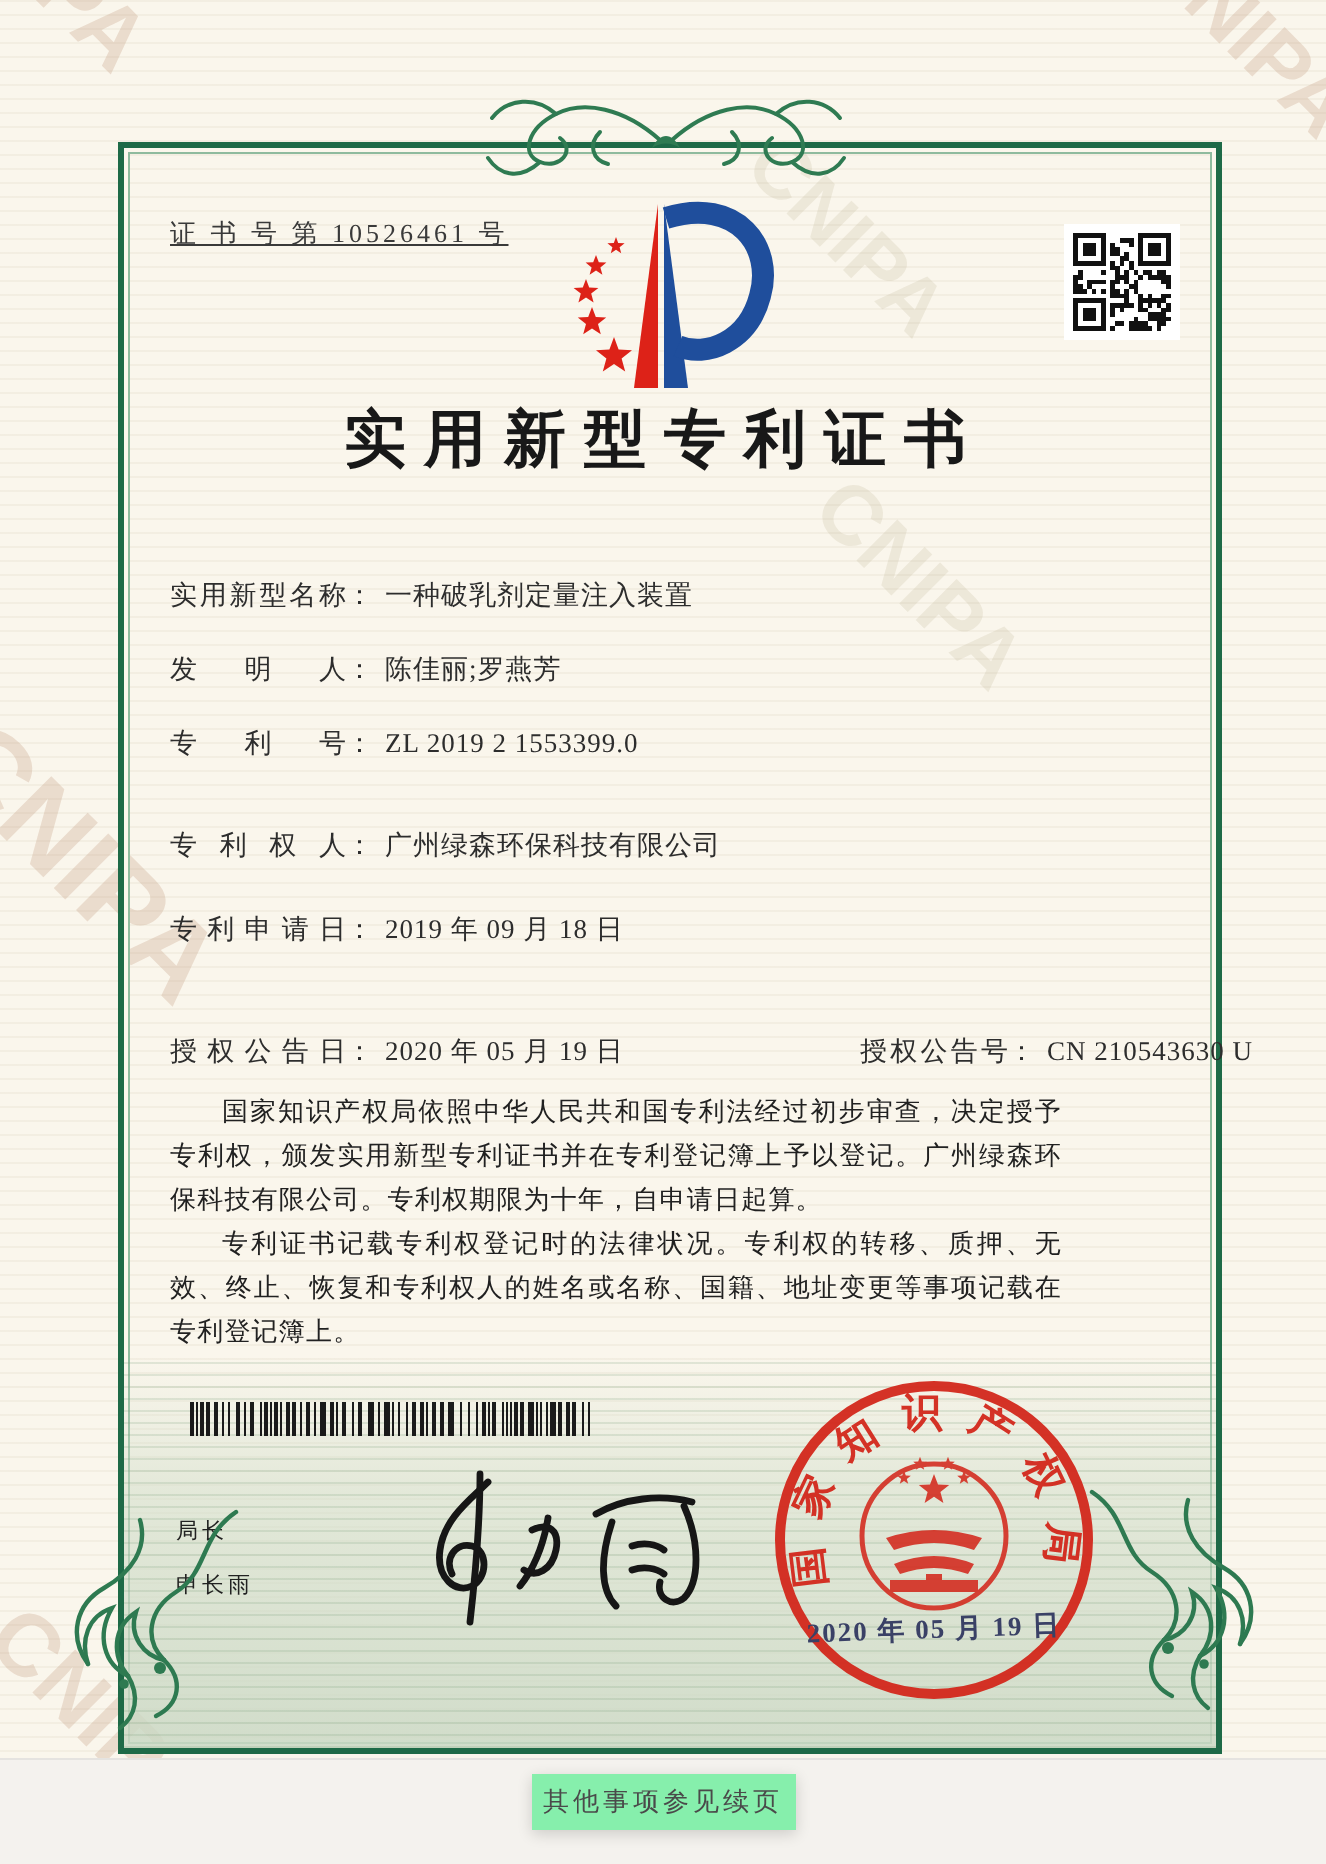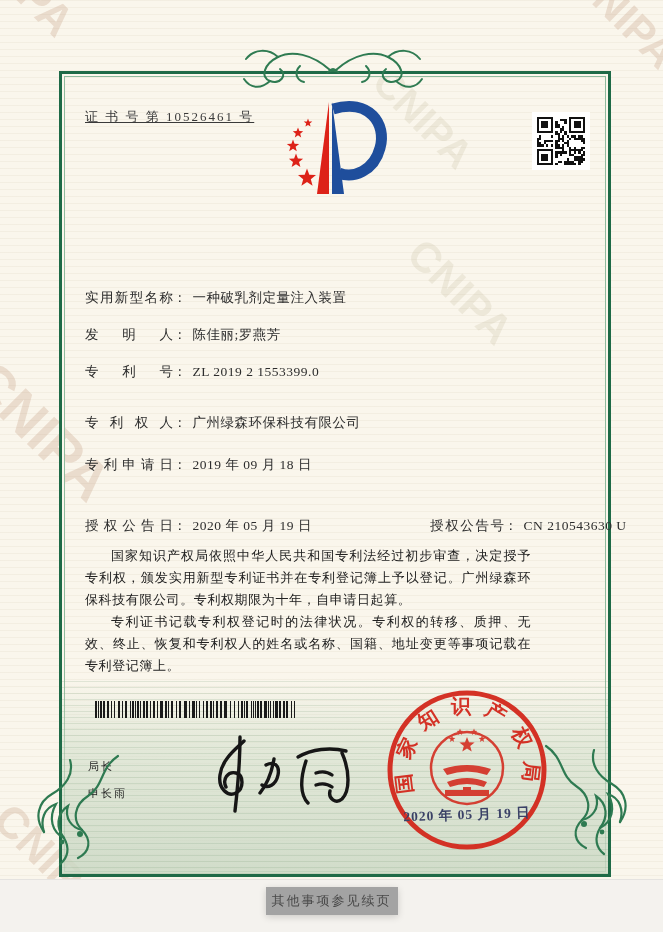--- a/index.html
+++ b/index.html
@@ -59,21 +59,21 @@
   .signature{position:absolute;left:210px;top:733px;width:150px;height:84px;z-index:2;}
   .seal{position:absolute;left:384px;top:687px;width:166px;height:166px;z-index:4;opacity:.95;}
   .seal-date{position:absolute;left:392px;top:806px;width:150px;text-align:center;z-index:5;
              font-size:13.5px;color:#3a4166;letter-spacing:1px;transform:rotate(-2deg);font-weight:bold;}
   .page-info{position:absolute;left:59px;top:893px;width:546px;text-align:center;z-index:2;
              font-size:14px;color:#3d3d3d;letter-spacing:2px;}
   
   .bottom-strip{position:absolute;left:0;top:879px;width:663px;height:53px;background:#f4f2ee;
                 display:flex;justify-content:center;align-items:flex-start;z-index:6;
                 border-top:1px solid rgba(0,0,0,.06);}
-  .note-card{margin-top:7px;background:#a3a3a3;box-shadow:0 2px 7px rgba(0,0,0,.16);
+  .note-card{margin-top:7px;background:#86efac;box-shadow:0 2px 7px rgba(0,0,0,.16);
              padding:5px 6px;font-size:13px;color:#4a4a4a;letter-spacing:2px;}
 </style>
 </head>
 <body>
 
 <div class="page">
 
   <span class="wm wm-out wm1">CNIPA</span>
   <span class="wm wm-out wm2">CNIPA</span>
   <span class="wm wm-in  wm3">CNIPA</span>
@@ -361,20 +361,21 @@
       <rect x="6" y="20" width="1" height="1" fill="#111"></rect>
       <rect x="8" y="20" width="1" height="1" fill="#111"></rect>
       <rect x="12" y="20" width="1" height="1" fill="#111"></rect>
       <rect x="13" y="20" width="1" height="1" fill="#111"></rect>
       <rect x="14" y="20" width="1" height="1" fill="#111"></rect>
       <rect x="15" y="20" width="1" height="1" fill="#111"></rect>
       <rect x="16" y="20" width="1" height="1" fill="#111"></rect>
       <rect x="18" y="20" width="1" height="1" fill="#111"></rect>
     </svg>
 
+  <div class="title">实用新型专利证书</div>
 
   <div class="frow" style="top:289px;">
     <span class="flabel">实用新型名称</span><span class="fcolon">：</span><span class="fvalue">一种破乳剂定量注入装置</span>
   </div>
   <div class="frow" style="top:326px;">
     <span class="flabel">发明人</span><span class="fcolon">：</span><span class="fvalue">陈佳丽;罗燕芳</span>
   </div>
   <div class="frow" style="top:363px;">
     <span class="flabel">专利号</span><span class="fcolon">：</span><span class="fvalue">ZL 2019 2 1553399.0</span>
   </div>

